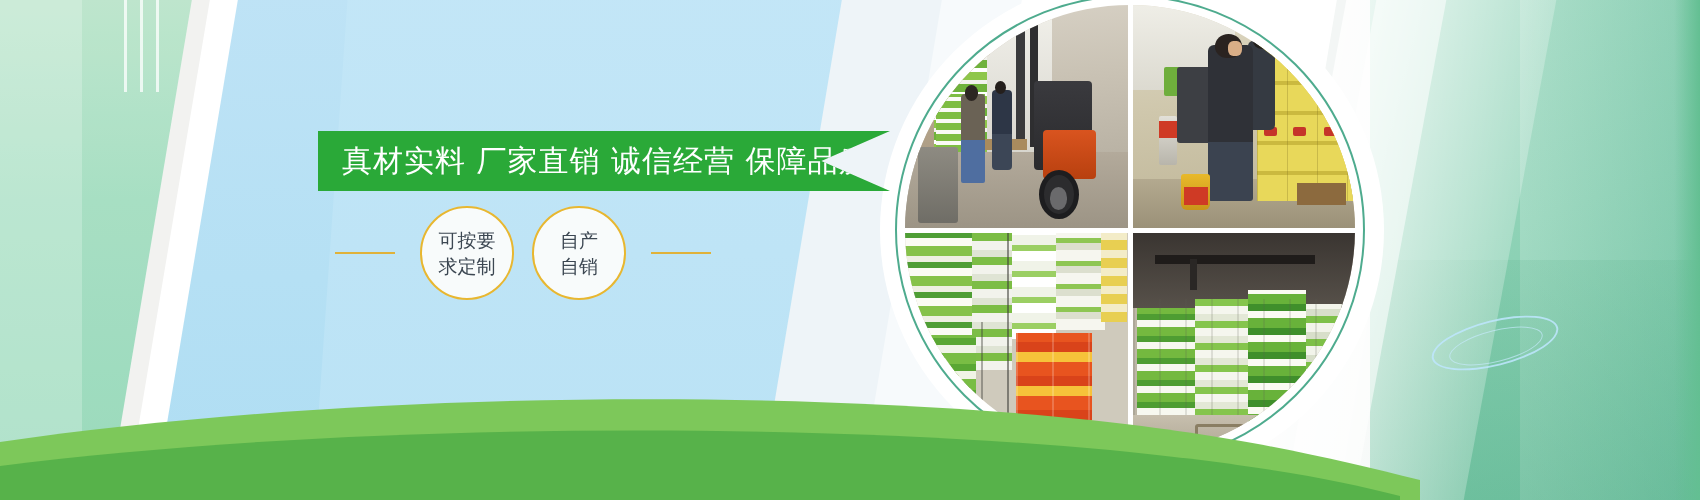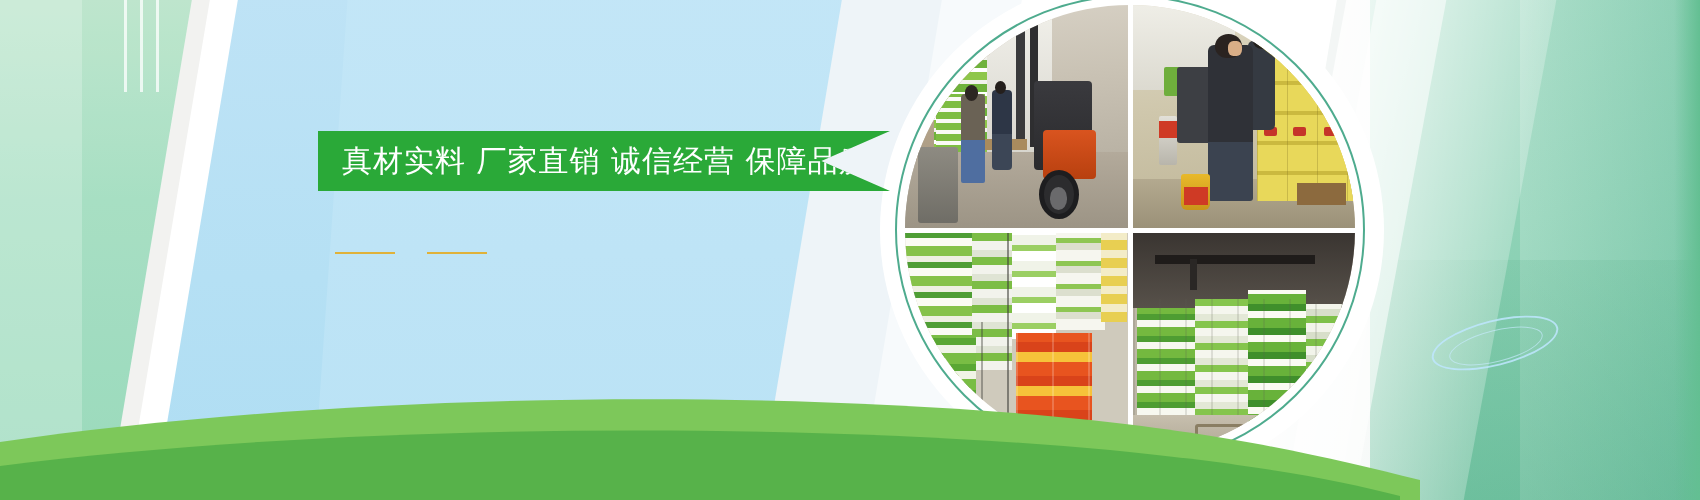--- a/index.html
+++ b/index.html
@@ -355,21 +355,29 @@
     </div>
   </div>
 
   <div class="ribbon-inner">
     <div class="ribbon-text">真材实料  厂家直销  诚信经营  保障品质</div>
   </div>
 
   <div class="features">
     <div class="deco-line left"></div>
 
-
+    <div class="circle">
+      <span>可按要</span>
+      <span>求定制</span>
+    </div>
+
+    <div class="circle">
+      <span>自产</span>
+      <span>自销</span>
+    </div>
 
 
     <div class="deco-line right"></div>
   </div>
 
   <div class="wave">
     <svg viewBox="0 0 1700 120" preserveAspectRatio="none">
       <path d="M0,62 C330,14 760,6 1090,40 C1240,56 1330,78 1420,100 L1420,120 L0,120 Z" fill="#7dc85a"></path>
       <path d="M0,86 C330,44 780,40 1110,70 C1250,84 1330,98 1400,116 L1400,120 L0,120 Z" fill="#57b24a"></path>
     </svg>

